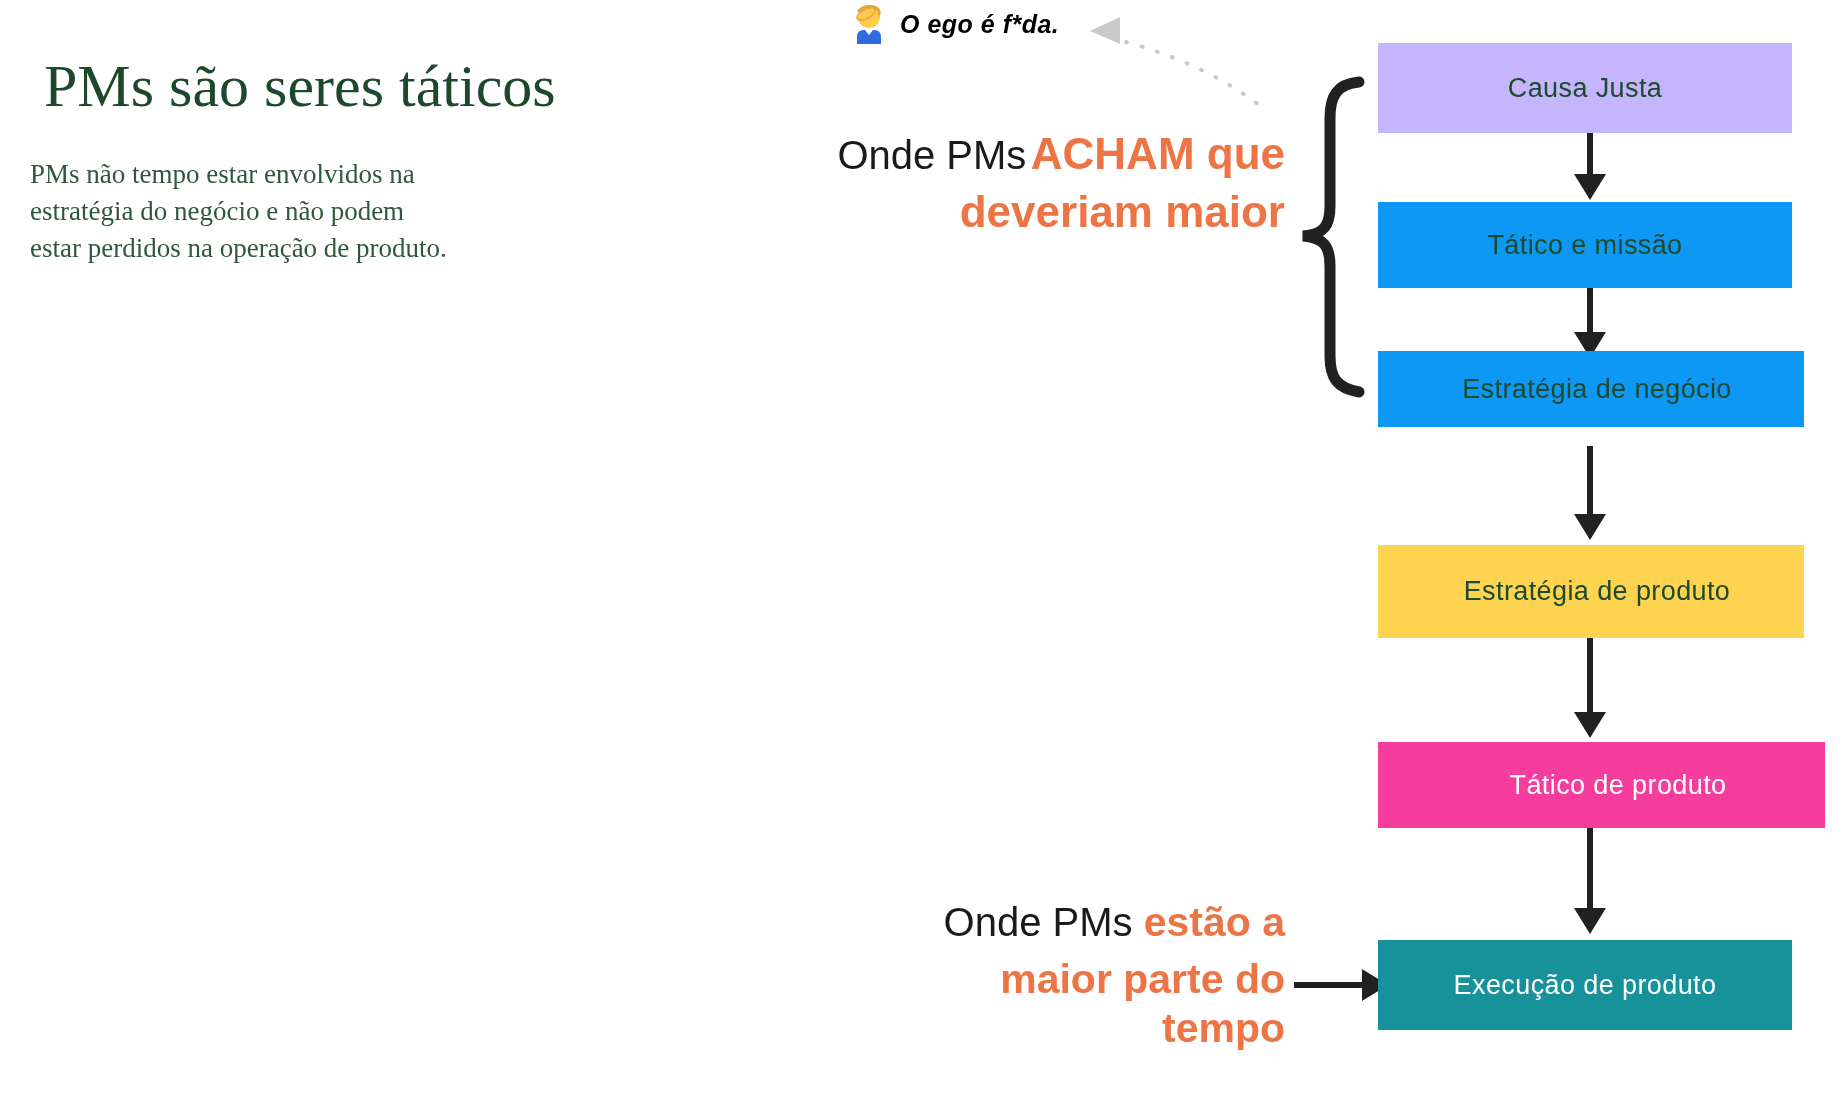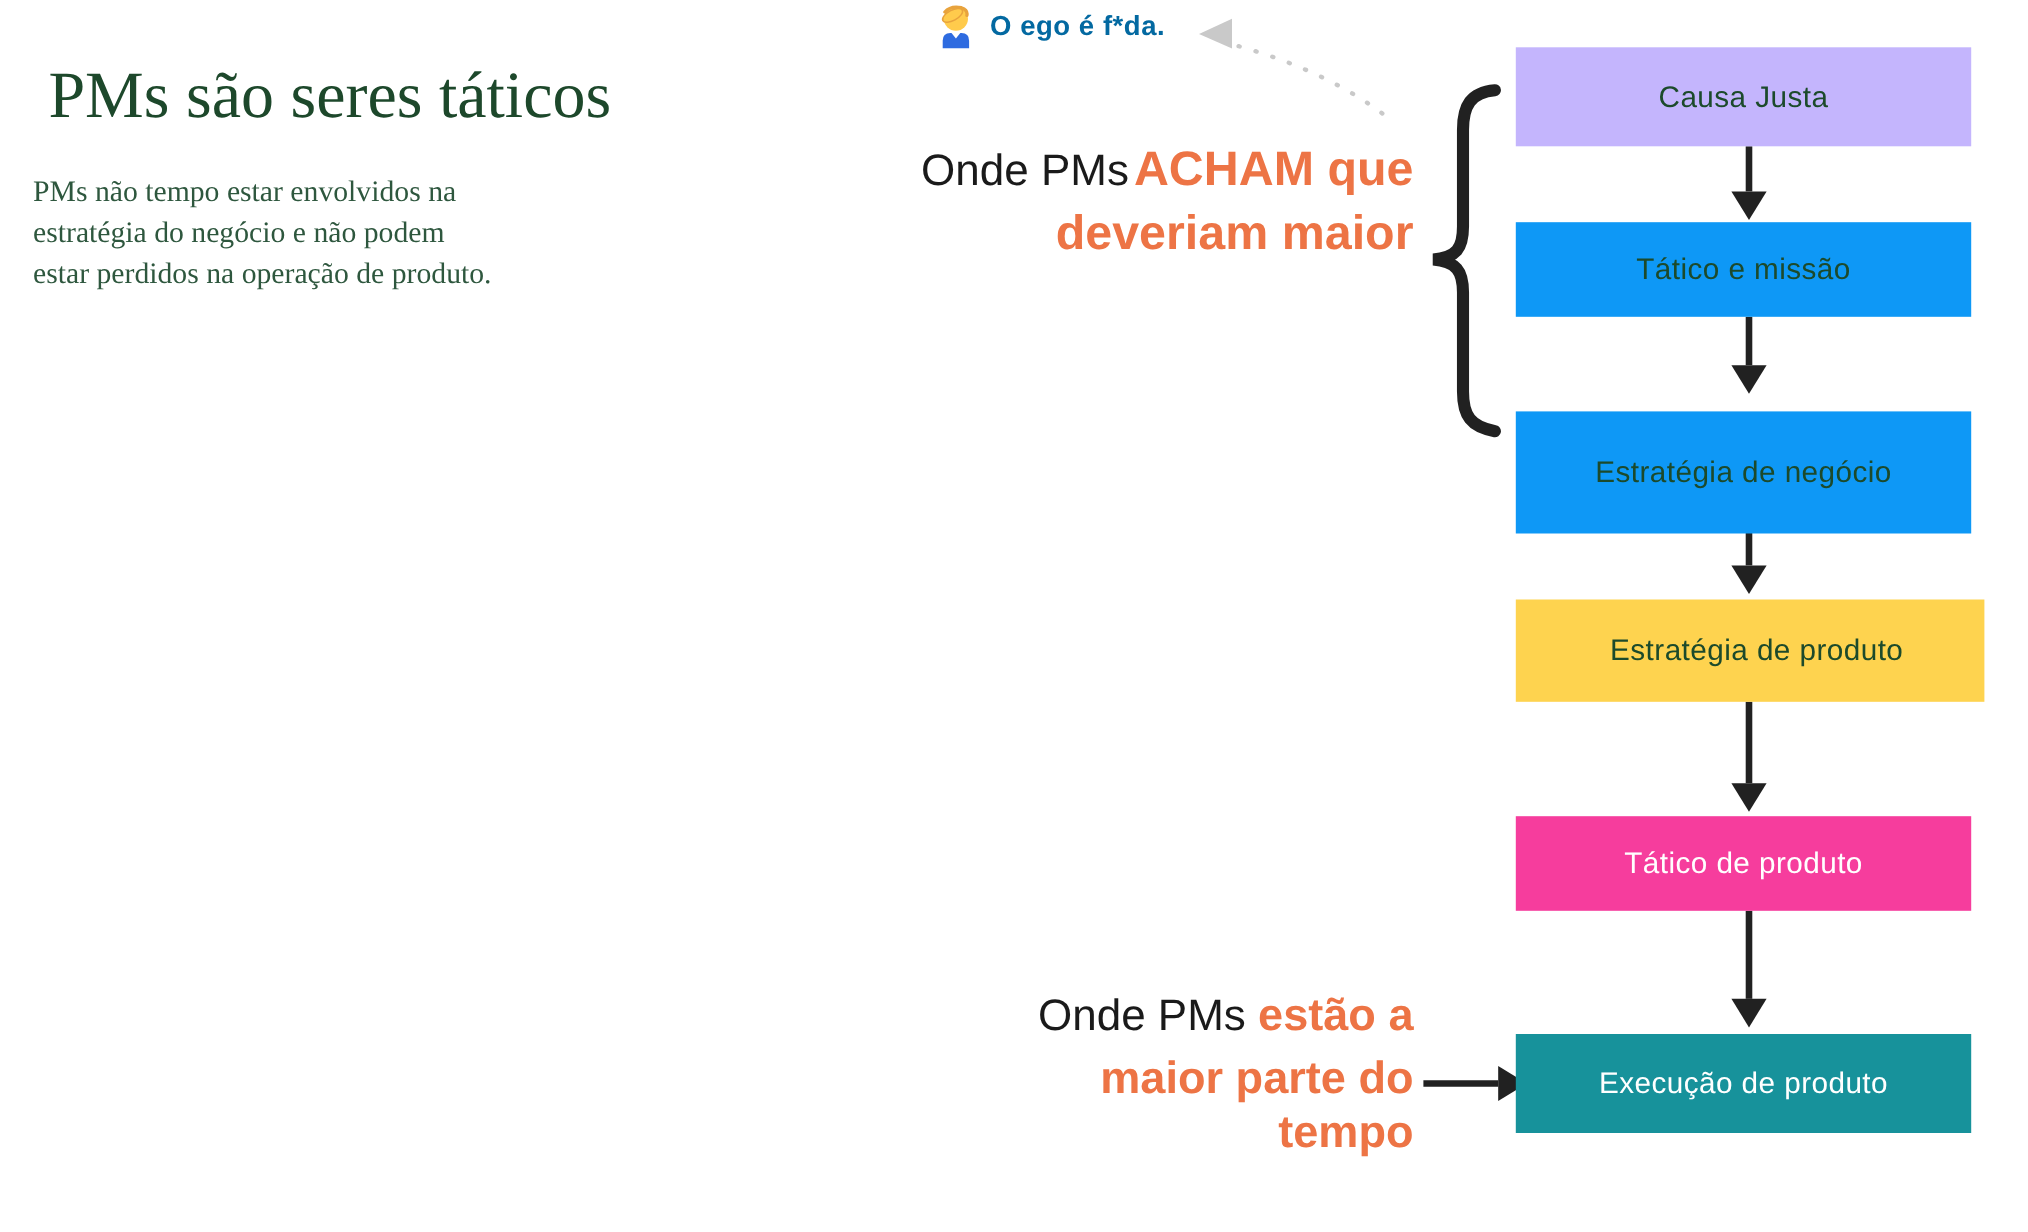--- a/index.html
+++ b/index.html
@@ -14,33 +14,33 @@
     font-weight:normal;font-size:60px;color:#1D482B;letter-spacing:0px;
   }
   .body-copy{
     position:absolute;left:30px;top:156px;margin:0;
     font-family:"Liberation Serif","DejaVu Serif",serif;
     font-size:27px;line-height:37px;color:#2E573E;
   }
   .body-copy .line{display:block;}
   
   .ego-note{position:absolute;left:852px;top:4px;display:flex;align-items:center;gap:14px;}
-  .ego-note .note-text{font-size:25px;font-weight:bold;color:#0369a1;letter-spacing:.5px;}
+  .ego-note .note-text{font-size:25px;font-weight:bold;color:#000000;letter-spacing:.5px;font-style:italic;}
   
   .overlay{position:absolute;left:0;top:0;width:1844px;height:1120px;pointer-events:none;}
   
   .flow-box{
     position:absolute;left:1378px;width:414px;display:flex;align-items:center;justify-content:center;
     font-size:27px;letter-spacing:.4px;
   }
   .b1{top:43px;height:90px;}
   .b2{top:202px;height:86px;}
-  .b3{top:374px;height:111px;}
+  .b3{top:351px;height:76px;padding-left:12px;}
   .b4{top:545px;height:93px;}
-  .b5{top:742px;height:86px;}
+  .b5{top:742px;height:86px;padding-left:33px;}
   .b6{top:940px;height:90px;}
   
   .brace-label{
     position:absolute;left:800px;top:130px;width:485px;text-align:right;line-height:48px;
   }
   .brace-label .l1{font-size:40px;color:#1A1A1A;}
   .brace-label .l2,.brace-label .l3{font-size:44px;font-weight:bold;color:#ED7445;}
   
   .bottom-label{
     position:absolute;left:700px;top:898px;width:585px;text-align:right;line-height:49px;

